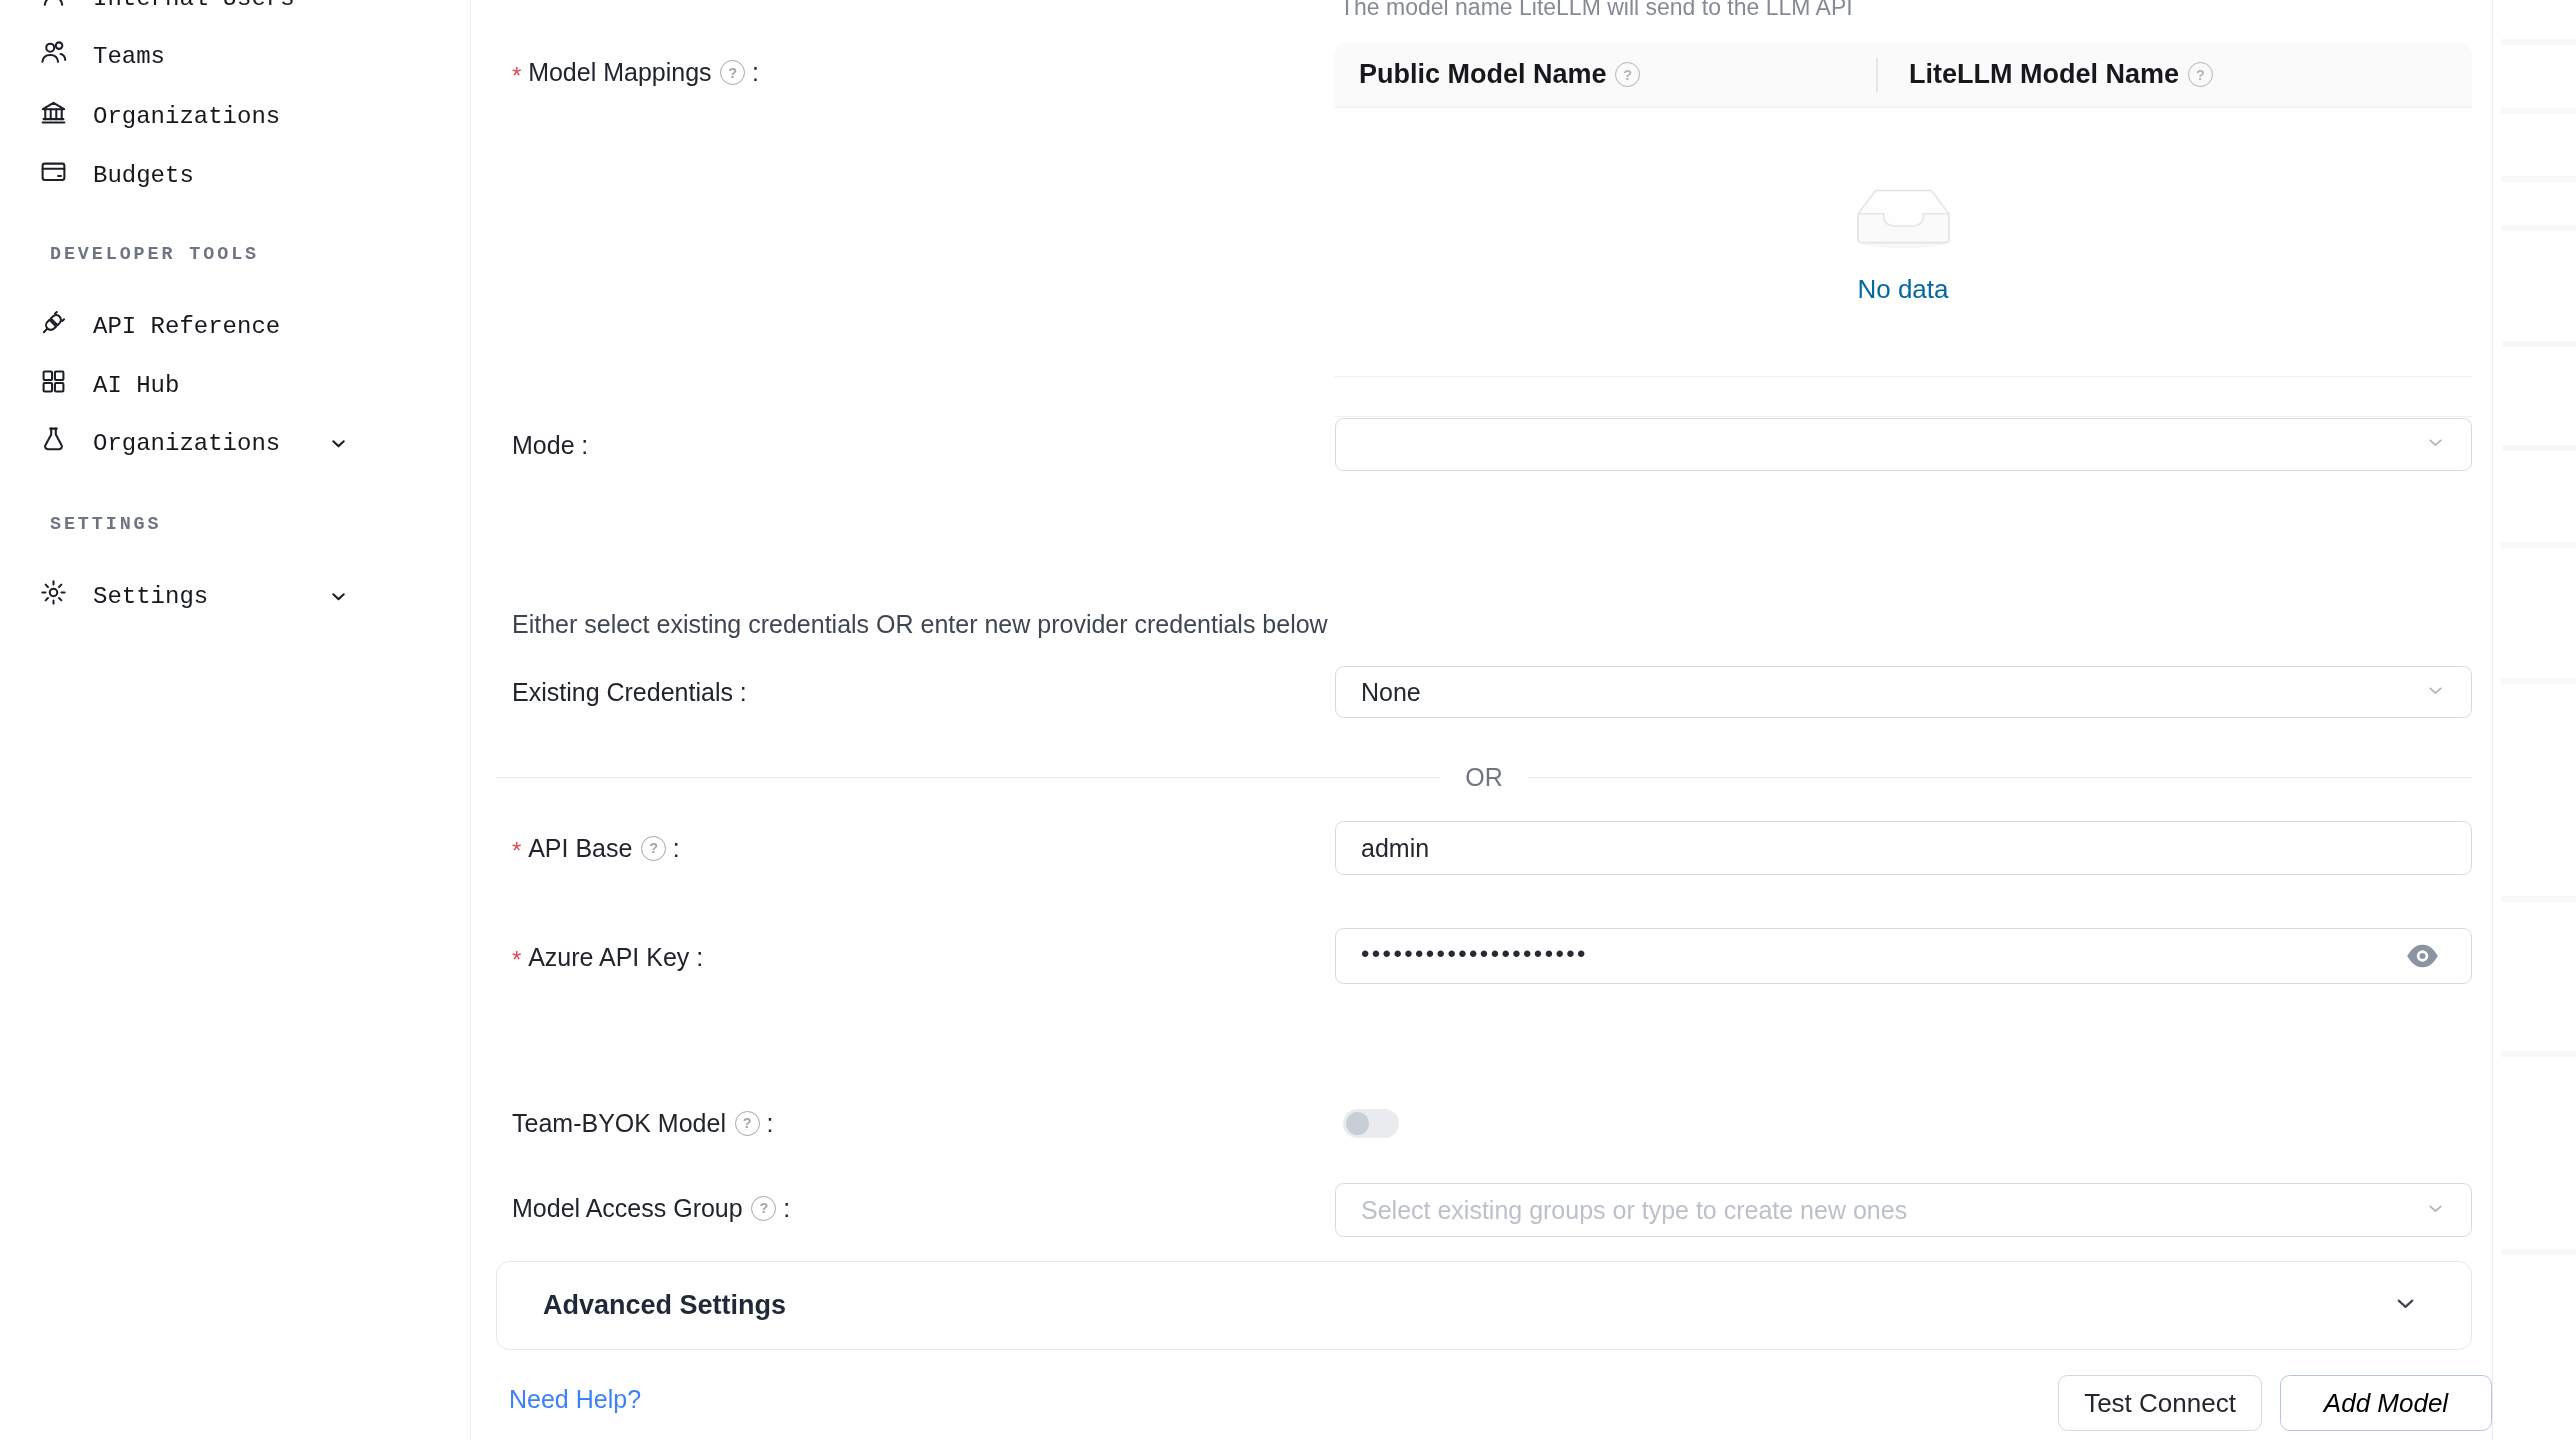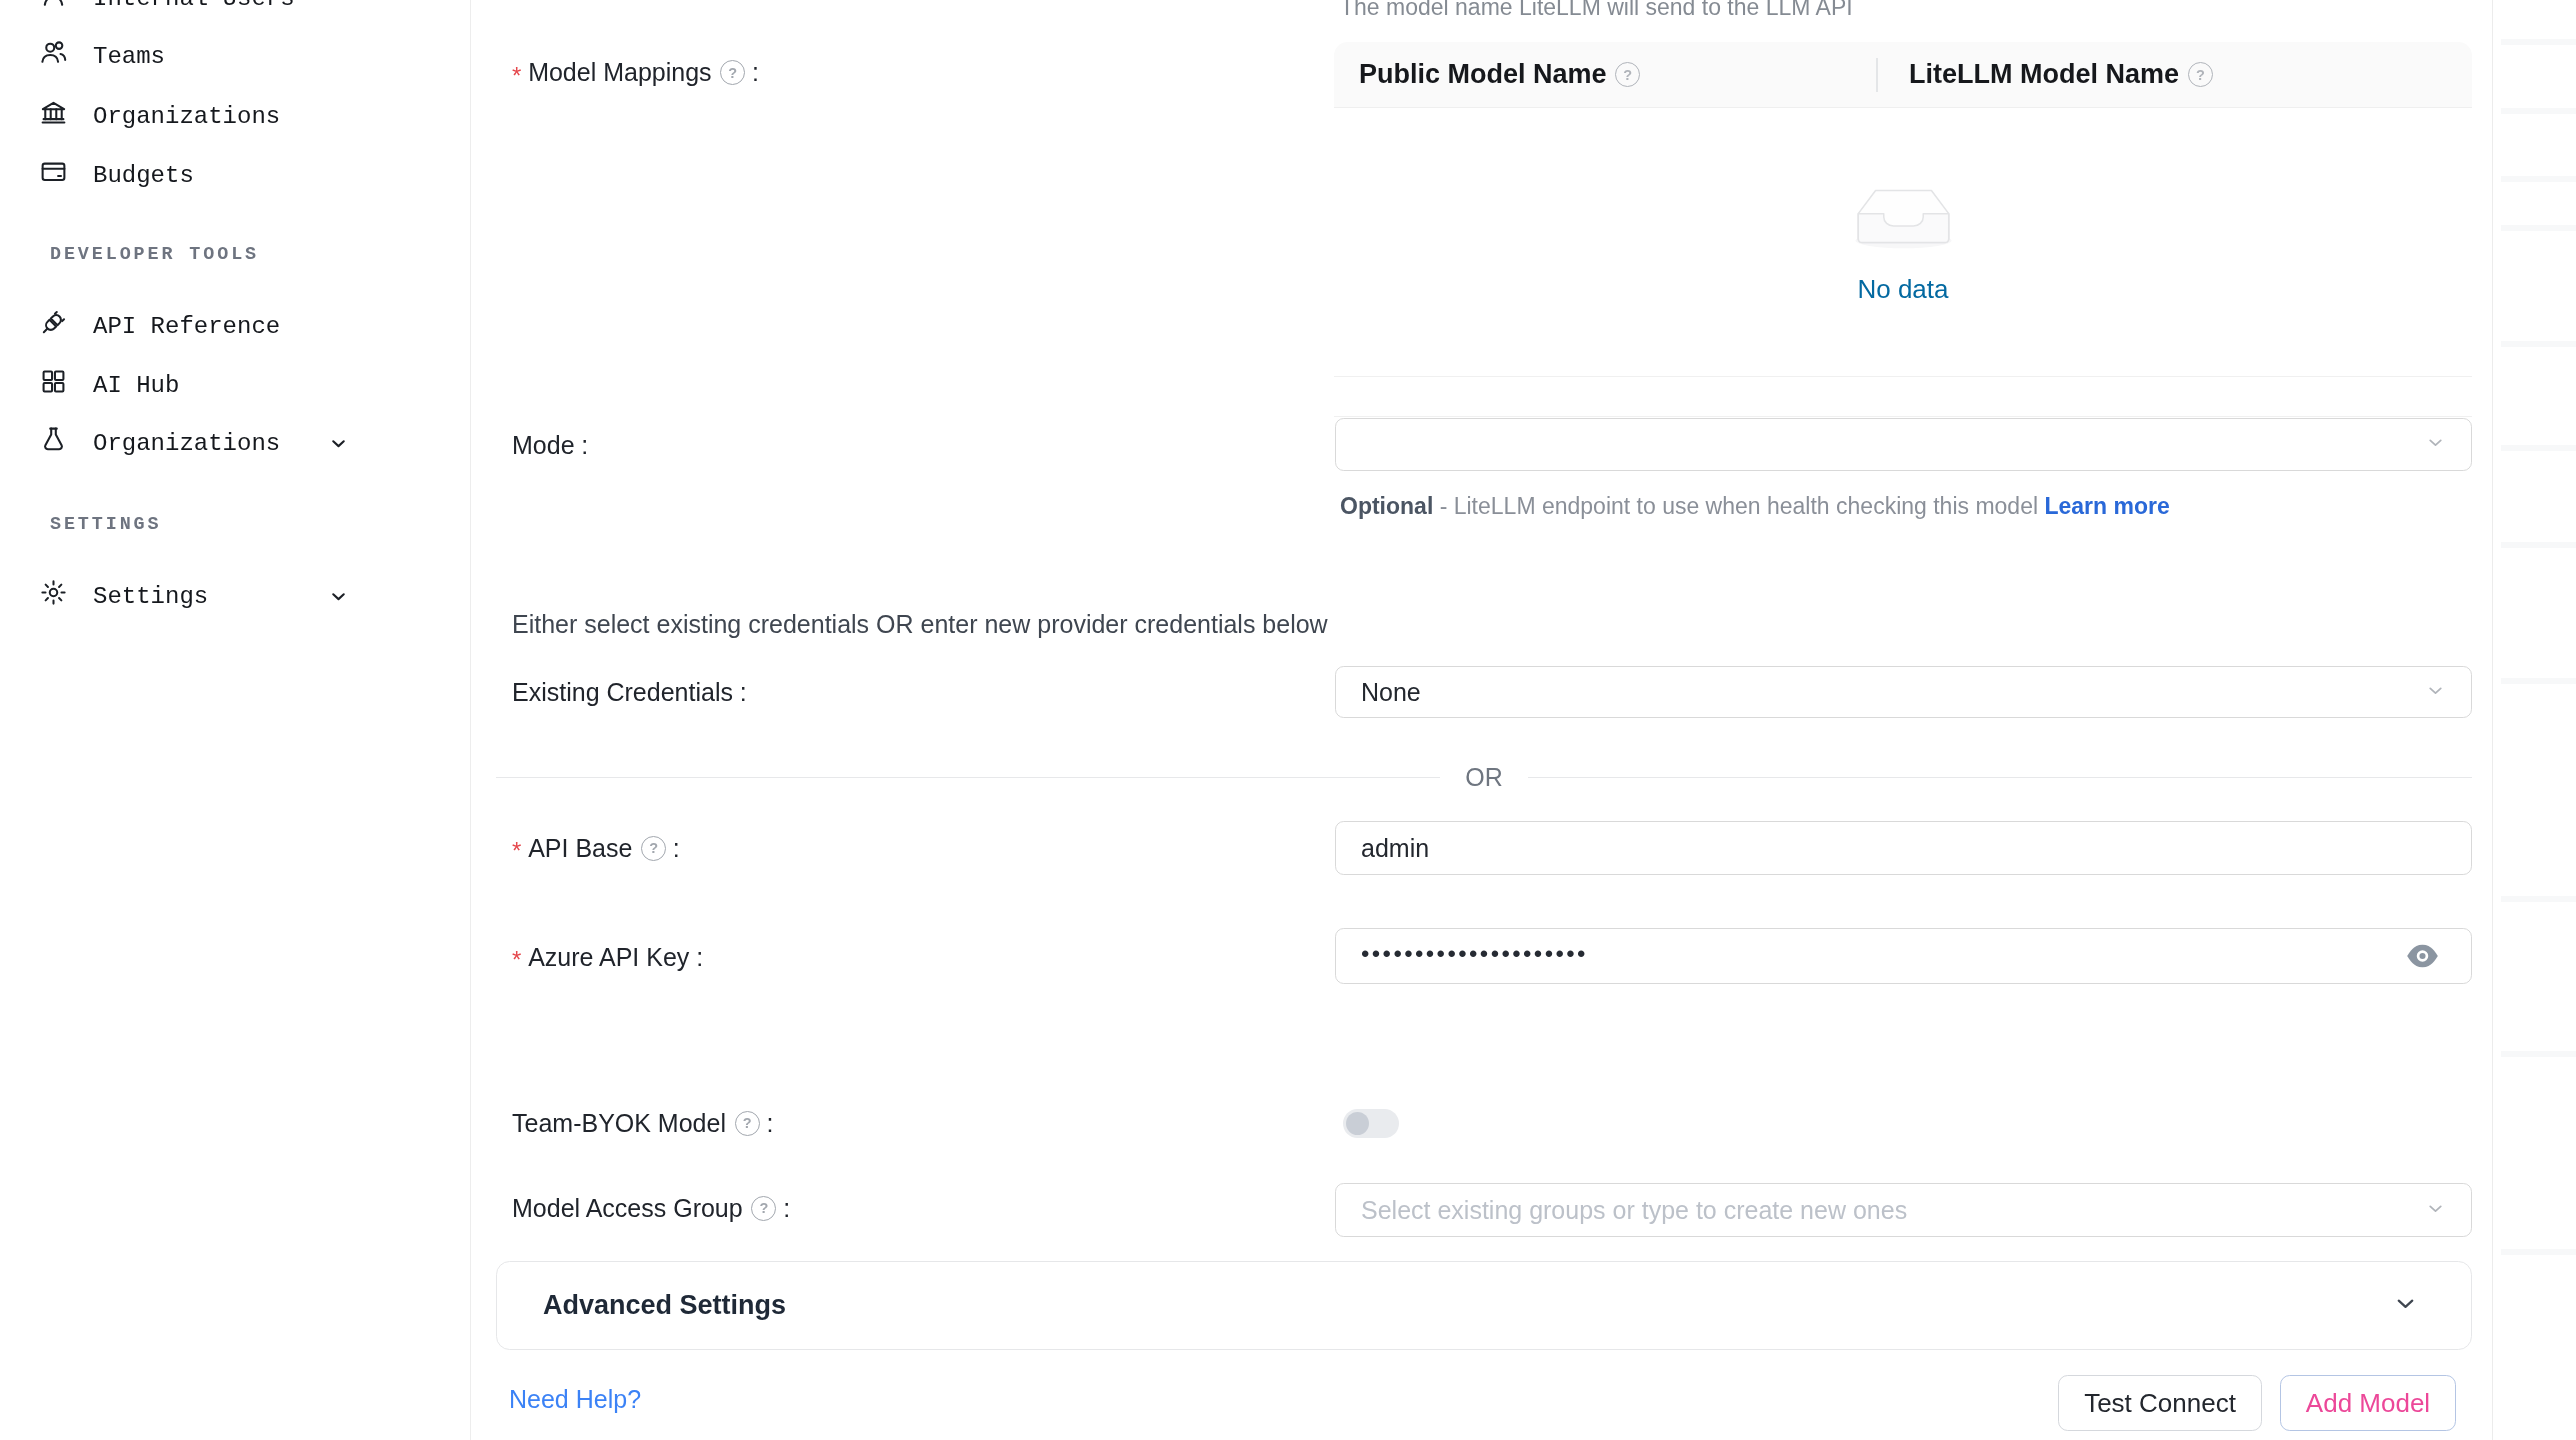--- a/index.html
+++ b/index.html
@@ -58,21 +58,21 @@
   .switch .knob{position:absolute;left:2.9px;top:2.9px;width:23px;height:23px;border-radius:50%;background:#c9ced6;}
   
   .panel{left:25px;top:1261px;width:1976px;height:89px;border:1.5px solid #e6e7e9;border-radius:13.6px;
          box-sizing:border-box;display:flex;align-items:center;background:#fff;cursor:pointer;}
   .panel .ptitle{margin-left:46px;font-size:27px;font-weight:700;color:#1f2937;}
   .panel .pchev{position:absolute;right:52px;}
   .needhelp{left:38px;top:1385px;font-size:25px;color:#3b82f6;cursor:pointer;}
   .btn{position:absolute;top:1375px;height:56px;border-radius:9.7px;background:#fff;
        display:flex;align-items:center;justify-content:center;font-size:26px;cursor:pointer;box-sizing:border-box;}
   .btn-default{left:1587px;width:204px;border:1.5px solid #d5d8dd;color:#23272e;}
-  .btn-primary{left:1809px;width:176px;border:1.5px solid #b4c5e4;color:#ec4899;}
+  .btn-primary{left:1809px;width:212px;border:1.5px solid #b4c5e4;color:#000000;font-style:italic;}
   
   .rstrip{position:absolute;left:2492px;top:0;width:84px;height:1440px;border-left:1.5px solid #ececec;background:#fff;}
   .band{position:absolute;left:7.7px;right:0;height:5.8px;background:#f7f8f9;}
 </style>
 </head>
 <body>
 
 <div class="screen">
 
   <aside class="sidebar">
@@ -220,23 +220,20 @@
       <span>Mode</span>
       <span class="colon">:</span>
     </div>
     <div class="ctl" style="top:418px;height:53px;">
       <span class="chev">
         <svg width="21" height="21" viewBox="0 0 24 24" fill="none" stroke="#b0b4ba" stroke-width="2" stroke-linecap="round" stroke-linejoin="round">
             <path d="M6 9.5l6 5.5 6-5.5"></path>
           </svg>
       </span>
     </div>
-    <div class="abs helper">
-      <b>Optional</b><span> - LiteLLM endpoint to use when health checking this model </span><span class="link">Learn more</span>
-    </div>
 
     <div class="abs note">Either select existing credentials OR enter new provider credentials below</div>
 
     <div class="abs flabel" style="left:41px;top:666px;height:52px;">
       <span>Existing Credentials</span>
       <span class="colon">:</span>
     </div>
     <div class="ctl" style="top:666px;height:52px;">
       <span>None</span>
       <span class="chev">

